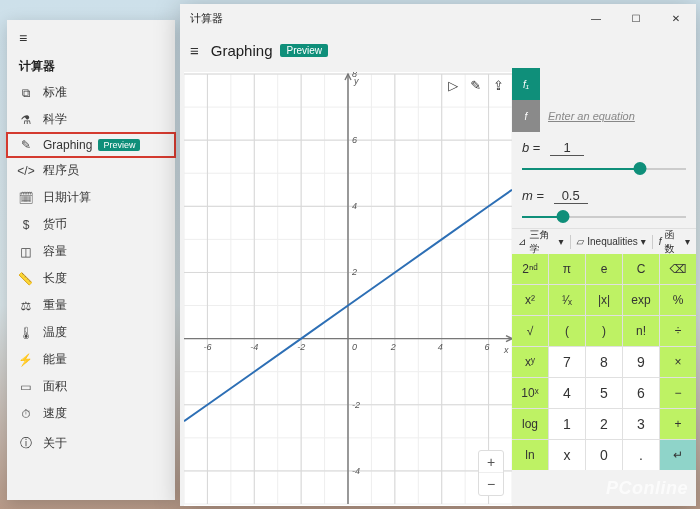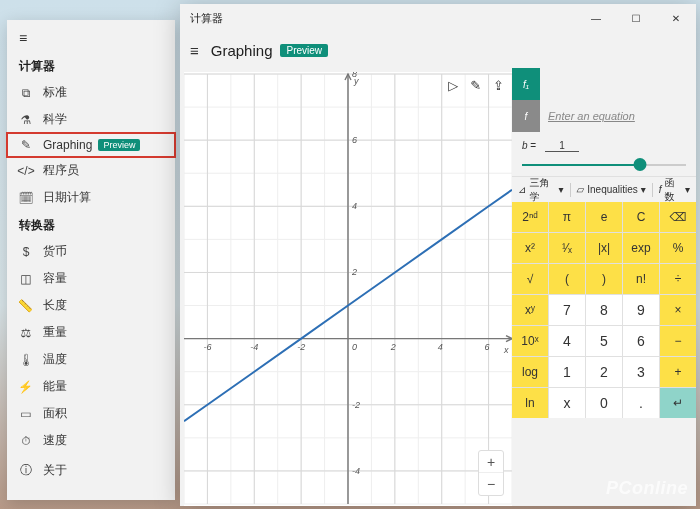--- a/index.html
+++ b/index.html
@@ -37,34 +37,34 @@
 .zoom div:first-child { border-bottom: 1px solid #eee; }
 
 .right { width: 184px; display: flex; flex-direction: column; background: #f2f2f2; }
 .eqrow { display: flex; align-items: center; height: 32px; }
 .eqrow .fx { width: 28px; height: 32px; display: flex; align-items: center; justify-content: center; font-style: italic; font-size: 10px; }
 .eqrow.active .fx { background: #0f8f7a; color: #fff; }
 .eqrow.blank .fx { background: #8a8a8a; color: #fff; }
 .eqrow .val { flex: 1; padding-left: 8px; font-size: 11px; font-style: italic; color: #333; }
 .eqrow.blank .val { color: #888; text-decoration: underline; }
 
-.varblock { padding: 8px 10px 2px; font-size: 10px; color: #333; }
+.varblock { padding: 8px 10px 2px; font-size: 13px; color: #333; }
 .varblock .lbl { font-style: italic; }
 .varblock .under { display: inline-block; min-width: 34px; border-bottom: 1px solid #555; text-align: center; margin-left: 6px; }
 .slider { position: relative; height: 18px; margin-top: 4px; }
 .slider .track { position: absolute; left: 0; right: 0; top: 8px; height: 2px; background: #ccc; }
 .slider .fill { position: absolute; left: 0; top: 8px; height: 2px; background: #0f8f7a; }
 .slider .knob { position: absolute; top: 2px; width: 13px; height: 13px; border-radius: 50%; background: #0f8f7a; transform: translateX(-50%); }
 
 .fxbar { display: flex; align-items: center; height: 26px; background: #f2f2f2; border-top: 1px solid #e0e0e0; font-size: 10px; color: #333; }
 .fxbar .seg { display: flex; align-items: center; padding: 0 6px; gap: 3px; cursor: pointer; }
 .fxbar .sep { width: 1px; height: 14px; background: #ccc; }
 
 .keypad { display: grid; grid-template-columns: repeat(5, 1fr); grid-auto-rows: 30px; gap: 1px; background: #e0e0e0; }
-.keypad .k { display: flex; align-items: center; justify-content: center; font-size: 12px; color: #333; background: #fde047; cursor: pointer; }
+.keypad .k { display: flex; align-items: center; justify-content: center; font-size: 12px; color: #333; background: #bef264; cursor: pointer; }
 .keypad .k.num { background: #fff; font-size: 14px; font-weight: 500; }
 .keypad .k.accent { background: #8fd4c9; }
 </style>
 </head>
 <body>
 
 <div class="side-win">
   <div class="ham">≡</div>
   <div id="side-sections">
       <div class="section-h">计算器</div>
@@ -82,21 +82,20 @@
         <span class="badge">Preview</span>
       </div>
       <div class="item">
         <span class="ic">&lt;/&gt;</span>
         <span>程序员</span>
       </div>
       <div class="item">
         <span class="ic">🗓</span>
         <span>日期计算</span>
       </div>
-      <div class="section-h">转换器</div>
       <div class="item">
         <span class="ic">$</span>
         <span>货币</span>
       </div>
       <div class="item">
         <span class="ic">◫</span>
         <span>容量</span>
       </div>
       <div class="item">
         <span class="ic">📏</span>
@@ -235,20 +234,25 @@
             <div class="fx">f</div>
             <div class="val">Enter an equation</div>
           </div>
         </div>
       <div id="varlist">
           <div class="varblock"><span class="lbl">b</span> = <span class="under">1</span><div class="slider">
               <div class="track"></div>
               <div class="fill" style="width:72%"></div>
               <div class="knob" style="left:72%"></div>
             </div></div>
+          <div class="varblock"><span class="lbl">m</span> = <span class="under">0.5</span><div class="slider">
+              <div class="track"></div>
+              <div class="fill" style="width:25%"></div>
+              <div class="knob" style="left:25%"></div>
+            </div></div>
         </div>
       <div class="fxbar">
         <div class="seg">
             <span>⊿</span>
             <span>三角学</span>
             <span>▾</span>
           </div>
         <div class="sep"></div>
         <div class="seg">
             <span>▱</span>

